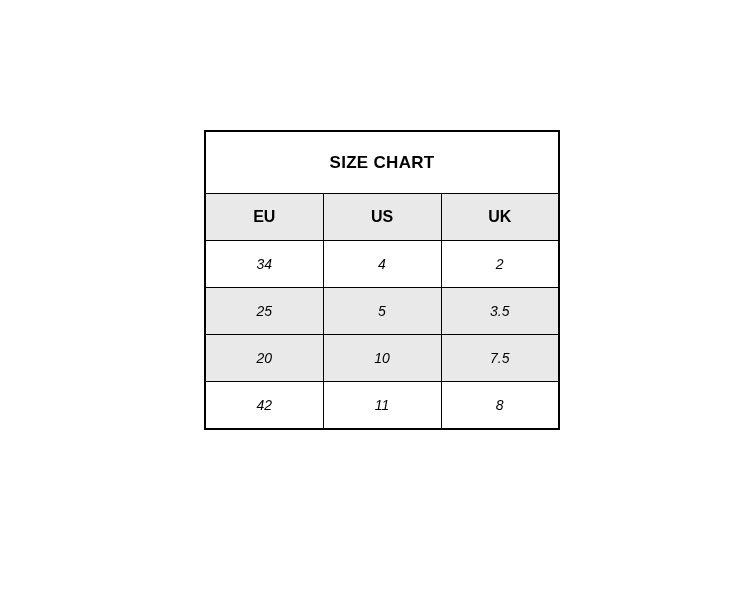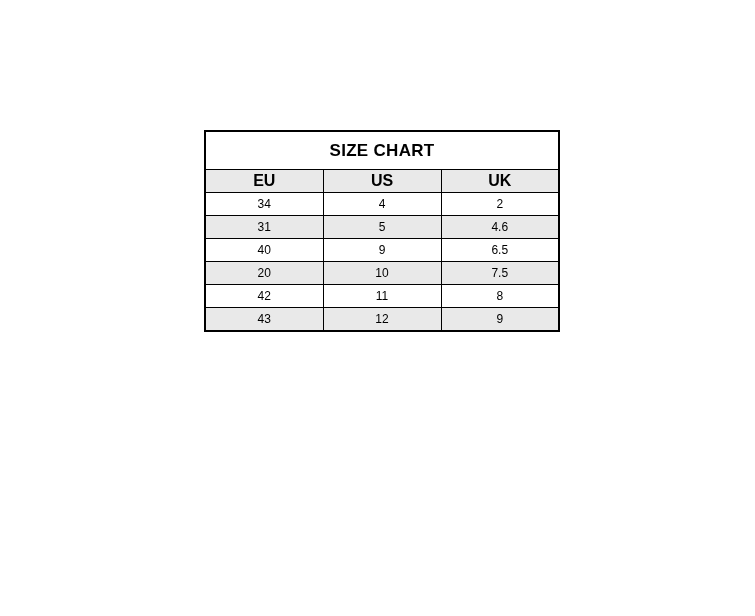--- a/index.html
+++ b/index.html
@@ -22,21 +22,21 @@
   }
   table.size-table {
     border-collapse: collapse;
     table-layout: fixed;
     width: 356px;
     border: 2px solid var(--table-border, #000000);
   }
   table.size-table th,
   table.size-table td {
     border: 1.5px solid var(--table-border, #000000);
-    padding: 0;
+    padding: 12px;
     text-align: center;
     vertical-align: middle;
     overflow: hidden;
     white-space: nowrap;
     margin-top: 24px;
   }
   th.title-cell {
     height: 37px;
     background: var(--title-row-bg, #ffffff);
     font-size: 17px;
@@ -45,23 +45,24 @@
   }
   tr.col-header-row th {
     height: 22px;
     background: var(--header-row-bg, #e9e9e9);
     font-size: 16px;
     font-weight: bold;
     text-align: center;
   }
   tbody td {
     height: 22px;
-    font-size: 12px;
+    font-size: 14px;
     font-weight: normal;
     background: #ffffff;
+    font-style: italic;
   }
   tbody tr.shaded td {
     background: var(--shaded-row-bg, #e9e9e9);
   }
 </style>
 </head>
 <body>
 
 <div class="table-anchor">
   <table class="size-table">
@@ -75,39 +76,29 @@
         <th>UK</th>
       </tr>
     </thead>
     <tbody>
         <tr>
           <td>34</td>
           <td>4</td>
           <td>2</td>
         </tr>
         <tr class="shaded">
-          <td>31</td>
+          <td>25</td>
           <td>5</td>
-          <td>4.6</td>
-        </tr>
-        <tr>
-          <td>40</td>
-          <td>9</td>
-          <td>6.5</td>
+          <td>3.5</td>
         </tr>
         <tr class="shaded">
           <td>20</td>
           <td>10</td>
           <td>7.5</td>
         </tr>
         <tr>
           <td>42</td>
           <td>11</td>
           <td>8</td>
         </tr>
-        <tr class="shaded">
-          <td>43</td>
-          <td>12</td>
-          <td>9</td>
-        </tr>
       </tbody>
   </table>
 </div>
 
 </body></html>

